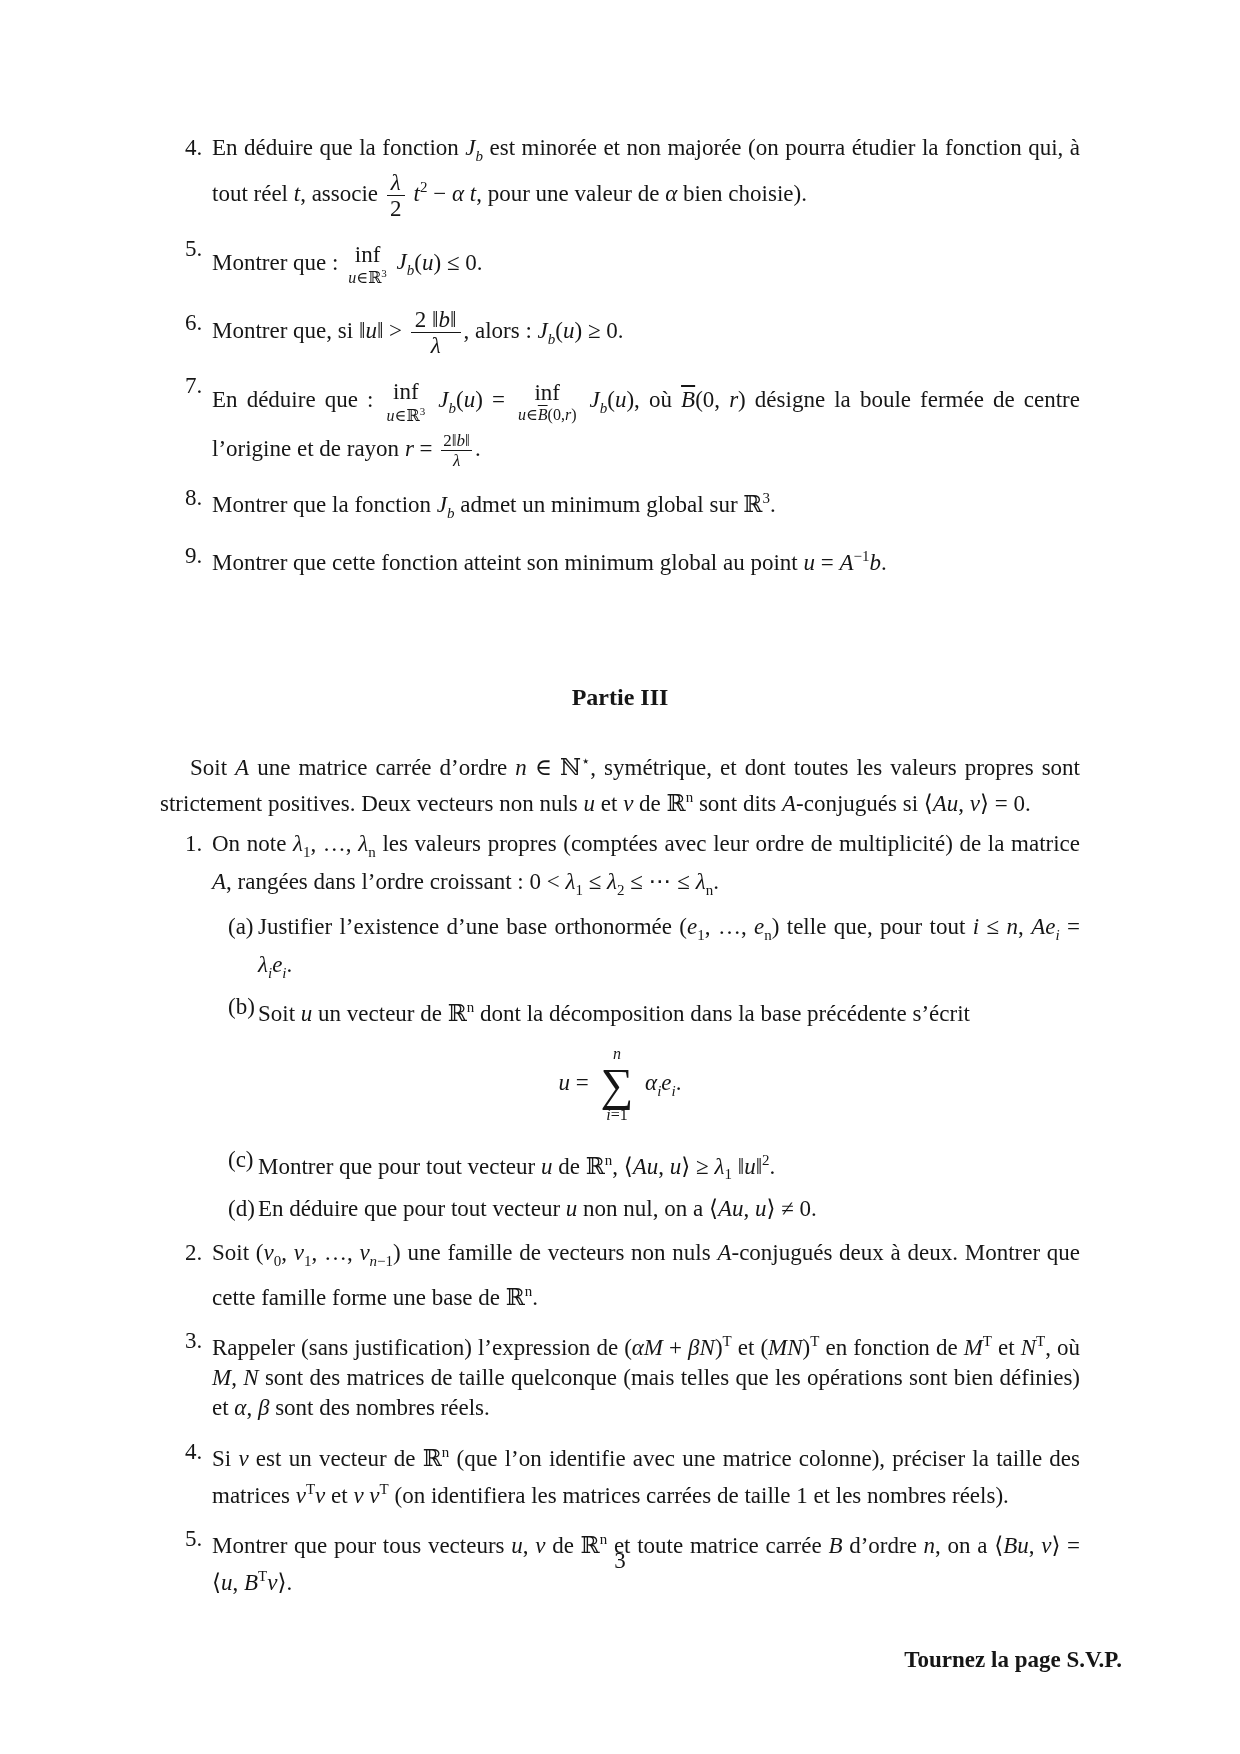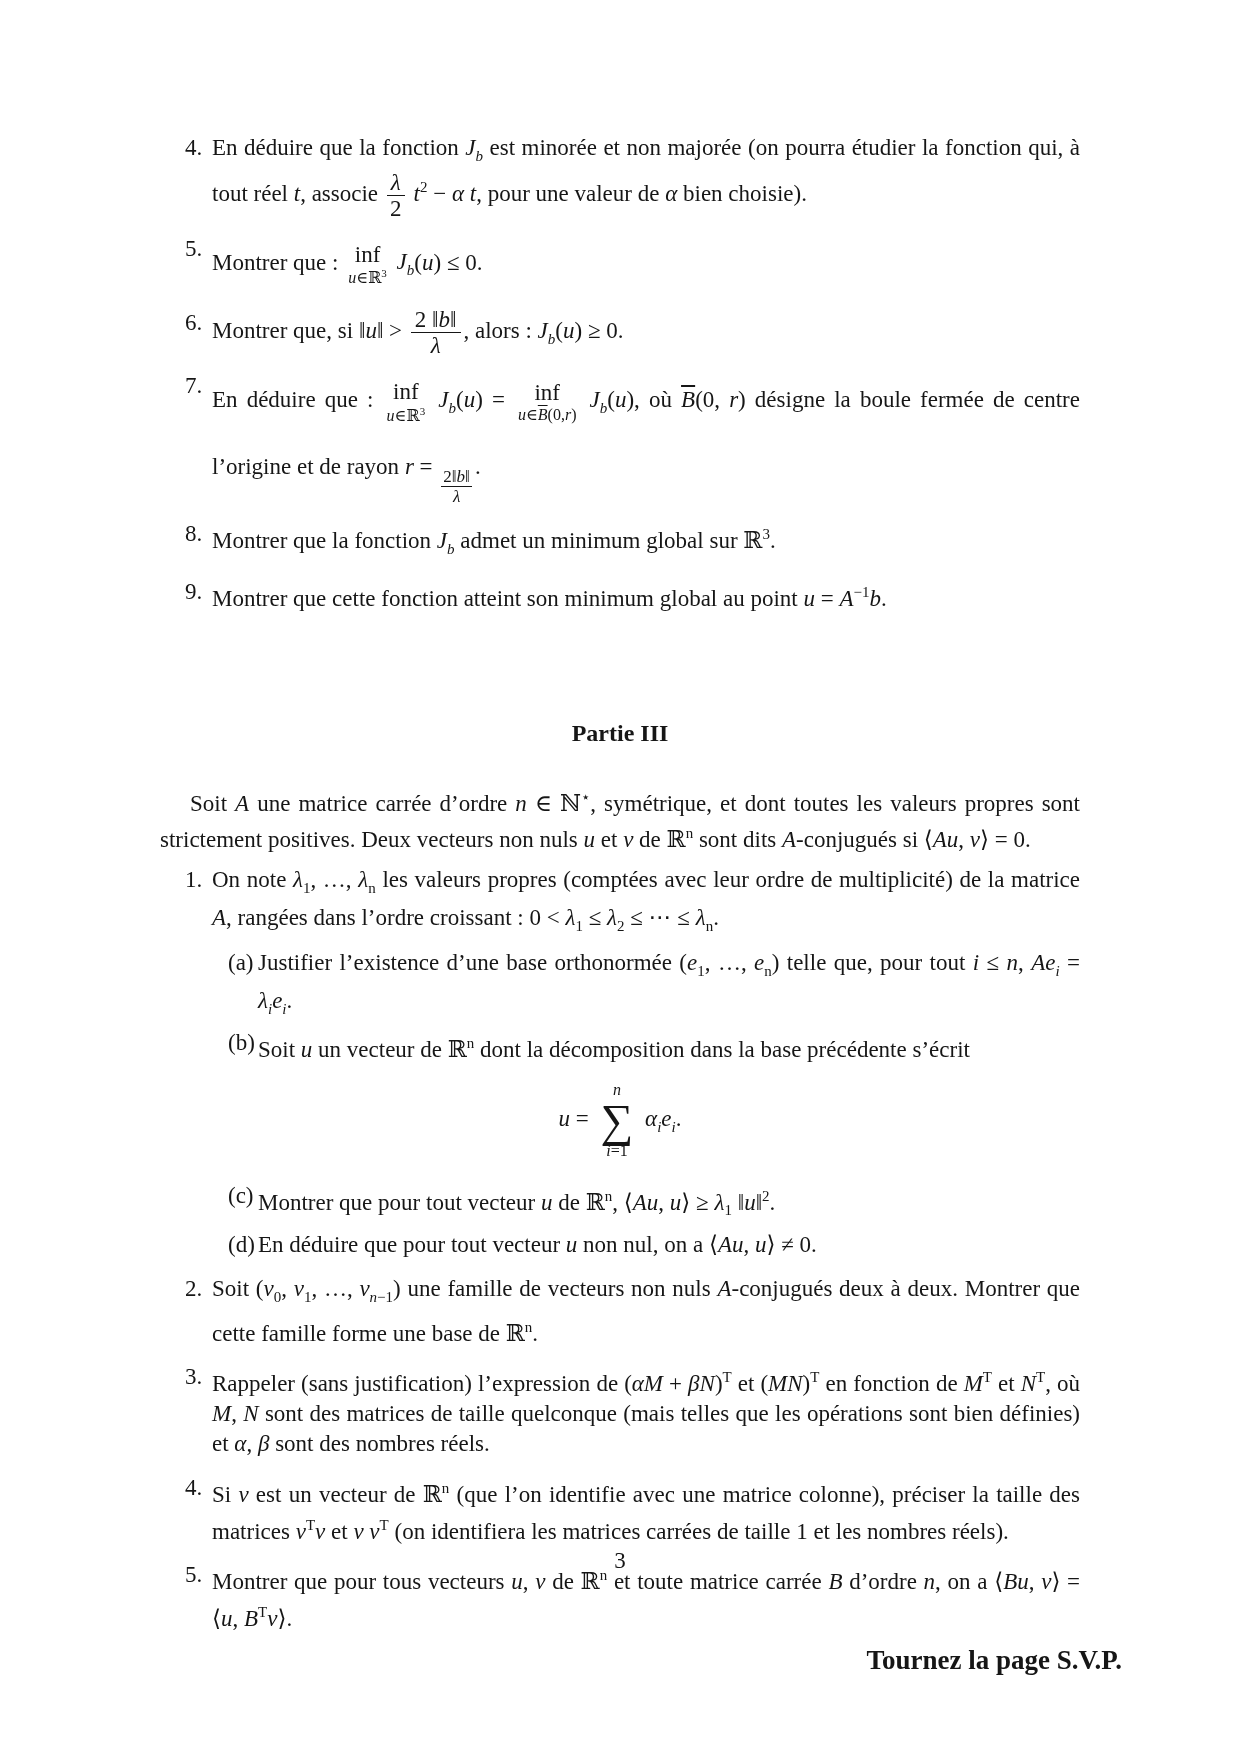--- a/index.html
+++ b/index.html
@@ -31,37 +31,37 @@
   .intro{text-align:justify;text-indent:30px;margin-bottom:10px;}
   
   i{font-style:italic;}
   sup{font-size:15px;}
   sub{font-size:15px;}
   .frac{display:inline-flex;flex-direction:column;align-items:center;
         vertical-align:middle;line-height:1.0;margin:0 3px;}
   .frac .fnum{border-bottom:1.4px solid currentColor;padding:0 4px 1px 4px;}
   .frac .fden{padding-top:1px;}
   .frac.small{font-size:17px;line-height:1.0;}
-  .frac.small .fnum{padding:0 2px 1px 2px;margin-top:36px;}
+  .frac.small .fnum{padding:0 2px 1px 2px;}
   .underop{display:inline-flex;flex-direction:column;align-items:center;
            vertical-align:middle;margin:8px 4px;line-height:1;}
   .underop .uop{line-height:1.1;}
   .underop .usub{font-size:16px;line-height:1;margin-top:1px;}
   .underop .usub sup{font-size:11px;}
   .bigop{display:inline-flex;flex-direction:column;align-items:center;
          vertical-align:middle;margin:0 6px;line-height:1;}
   .bigop .bsum{font-size:46px;line-height:0.95;}
   .bigop .blim{font-size:16px;line-height:1.1;}
   .bar{text-decoration:overline;}
   .equation{margin:16px 0 16px -98px;width:920px;text-align:center;}
   
   .pagenum{position:absolute;top:1546px;left:0;width:1240px;text-align:center;}
   .turn-notice{
     position:absolute;top:1645px;right:118px;
-    font-weight:bold;font-size:27px;text-align:right;
+    font-weight:bold;font-size:23px;text-align:right;
   }
 </style>
 </head>
 <body>
 
 <div class="page">
   <div class="content">
 
     <div class="qblock">
       <div class="qrow">

